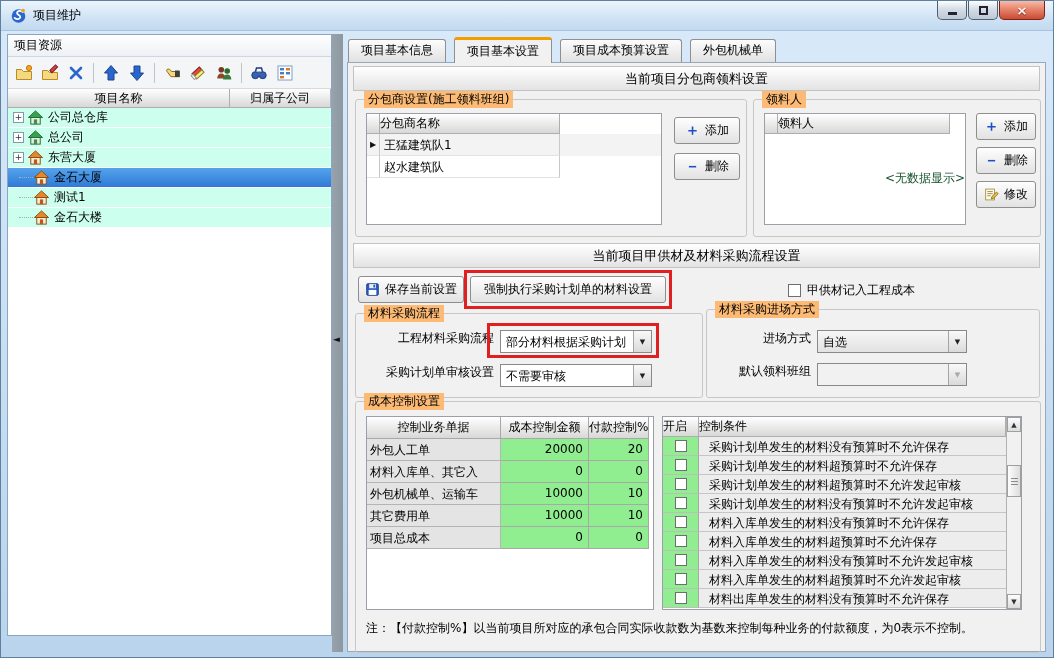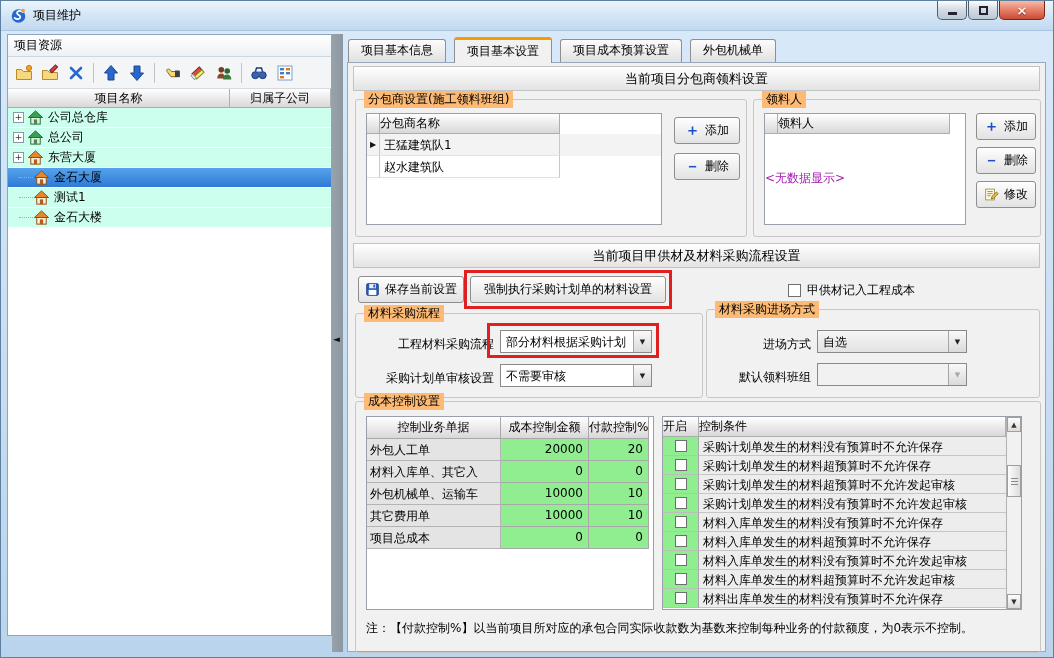--- a/index.html
+++ b/index.html
@@ -48,45 +48,45 @@
   .sechdr{position:absolute;left:5px;right:5px;height:25px;background:linear-gradient(#ffffff,#e3e3e3);border:1px solid #c3c3c3;
     text-align:center;line-height:24px;font-size:13px;white-space:nowrap}
   .group{position:absolute;border:1px solid #c7c7c7;border-radius:3px}
   .glabel{position:absolute;top:-9px;left:8px;background:#fdba74;padding:0 4px;white-space:nowrap}
 
   .dtable{position:absolute;background:#fff;border:1px solid #99a0a7}
   .dhrow,.drow{display:flex;white-space:nowrap}
   .hcell{background:linear-gradient(#ffffff,#d8d8d8);border-right:1px solid #aeaeae;border-bottom:1px solid #aeaeae;text-align:left}
   .mcell{width:13px;border-right:1px solid #c9c9c9;border-bottom:1px solid #e2e2e2;display:flex;align-items:center;justify-content:center;font-size:8px;color:#111}
   .ncell{border-right:1px solid #c9c9c9;border-bottom:1px solid #e2e2e2;padding:3px 4px}
-  .emptymsg{position:absolute;left:0;right:0;top:56px;text-align:left;color:#a21caf}
+  .emptymsg{position:absolute;left:0;right:0;top:56px;text-align:right;color:#14532d}
 
   .btn{position:absolute;height:27px;background:linear-gradient(#fefefe,#e2e2e2);border:1px solid #8e8e8e;border-radius:3px;
     display:flex;align-items:center;justify-content:center;gap:5px;white-space:nowrap;cursor:default}
   .bplus{color:#1a50c8;font-weight:bold;font-size:15px;line-height:15px}
   .bminus{color:#1a50c8;font-weight:bold;font-size:15px;line-height:15px}
 
   .cbx{width:13px;height:13px;background:#fff;border:1px solid #6e6e6e;flex:0 0 auto}
   .cbrow{position:absolute;display:flex;align-items:center;gap:6px;white-space:nowrap}
 
-  .frow{position:absolute;left:0;display:flex;align-items:flex-end;white-space:nowrap}
+  .frow{position:absolute;left:0;display:flex;align-items:flex-start;white-space:nowrap}
   .flabel{text-align:right}
   .combo{display:flex;border:1px solid #898989;background:#fff;height:23px;margin-left:6px}
   .cfield{flex:1;padding:3px 5px;overflow:hidden;white-space:nowrap}
   .cbtn{width:18px;background:linear-gradient(#f9f9f9,#dadada);border-left:1px solid #a5a5a5;display:flex;align-items:center;justify-content:center;font-size:7px;color:#222}
   .combo.gray .cfield{background:linear-gradient(#f6f6f6,#e2e2e2)}
   .combo.disabled .cfield{background:#f1f1f1}
   .combo.disabled .cbtn{color:#a8a8a8}
 
   
   .ct-hcell{background:linear-gradient(#ffffff,#d8d8d8);border-right:1px solid #a8a8a8;border-bottom:1px solid #a8a8a8;text-align:center;line-height:21px}
   .ct-name{background:#e4e4e4;border-right:1px solid #b4b4b4;border-bottom:1px solid #b4b4b4;padding:3px 3px;overflow:hidden}
   .ct-num{background:#90ee90;border-right:1px solid #a8a8a8;border-bottom:1px solid #a8a8a8;text-align:right;padding:3px 5px}
   .cc-on{width:36px;background:#90ee90;border-right:1px solid #a8a8a8;border-bottom:1px solid #bdbdbd;display:flex;align-items:center;justify-content:center}
-  .cc-cond{flex:1;background:#ededed;border-bottom:1px solid #c6c6c6;padding:2px 4px;overflow:hidden}
+  .cc-cond{flex:1;background:#ededed;border-bottom:1px solid #c6c6c6;padding:2px 10px;overflow:hidden}
   .scroll{position:absolute;right:0;top:0;bottom:0;width:15px;background:#f1f1f1;border-left:1px solid #b2b2b2}
   .sbtn{position:absolute;left:0;width:14px;height:15px;background:linear-gradient(#fdfdfd,#dcdcdc);border:1px solid #9f9f9f;
     display:flex;align-items:center;justify-content:center;font-size:7px;color:#333}
   .sthumb{position:absolute;left:0;top:48px;width:14px;height:32px;background:linear-gradient(90deg,#fdfdfd,#dcdcdc);border:1px solid #9f9f9f;
     display:flex;align-items:center;justify-content:center}
   .grip{width:7px;height:7px;background:repeating-linear-gradient(#8a8a8a 0 1px,transparent 1px 3px)}
 
   .note{position:absolute;white-space:nowrap;font-size:12px}
 
   .redbox{position:absolute;border:3px solid #e02020;z-index:9;pointer-events:none}

